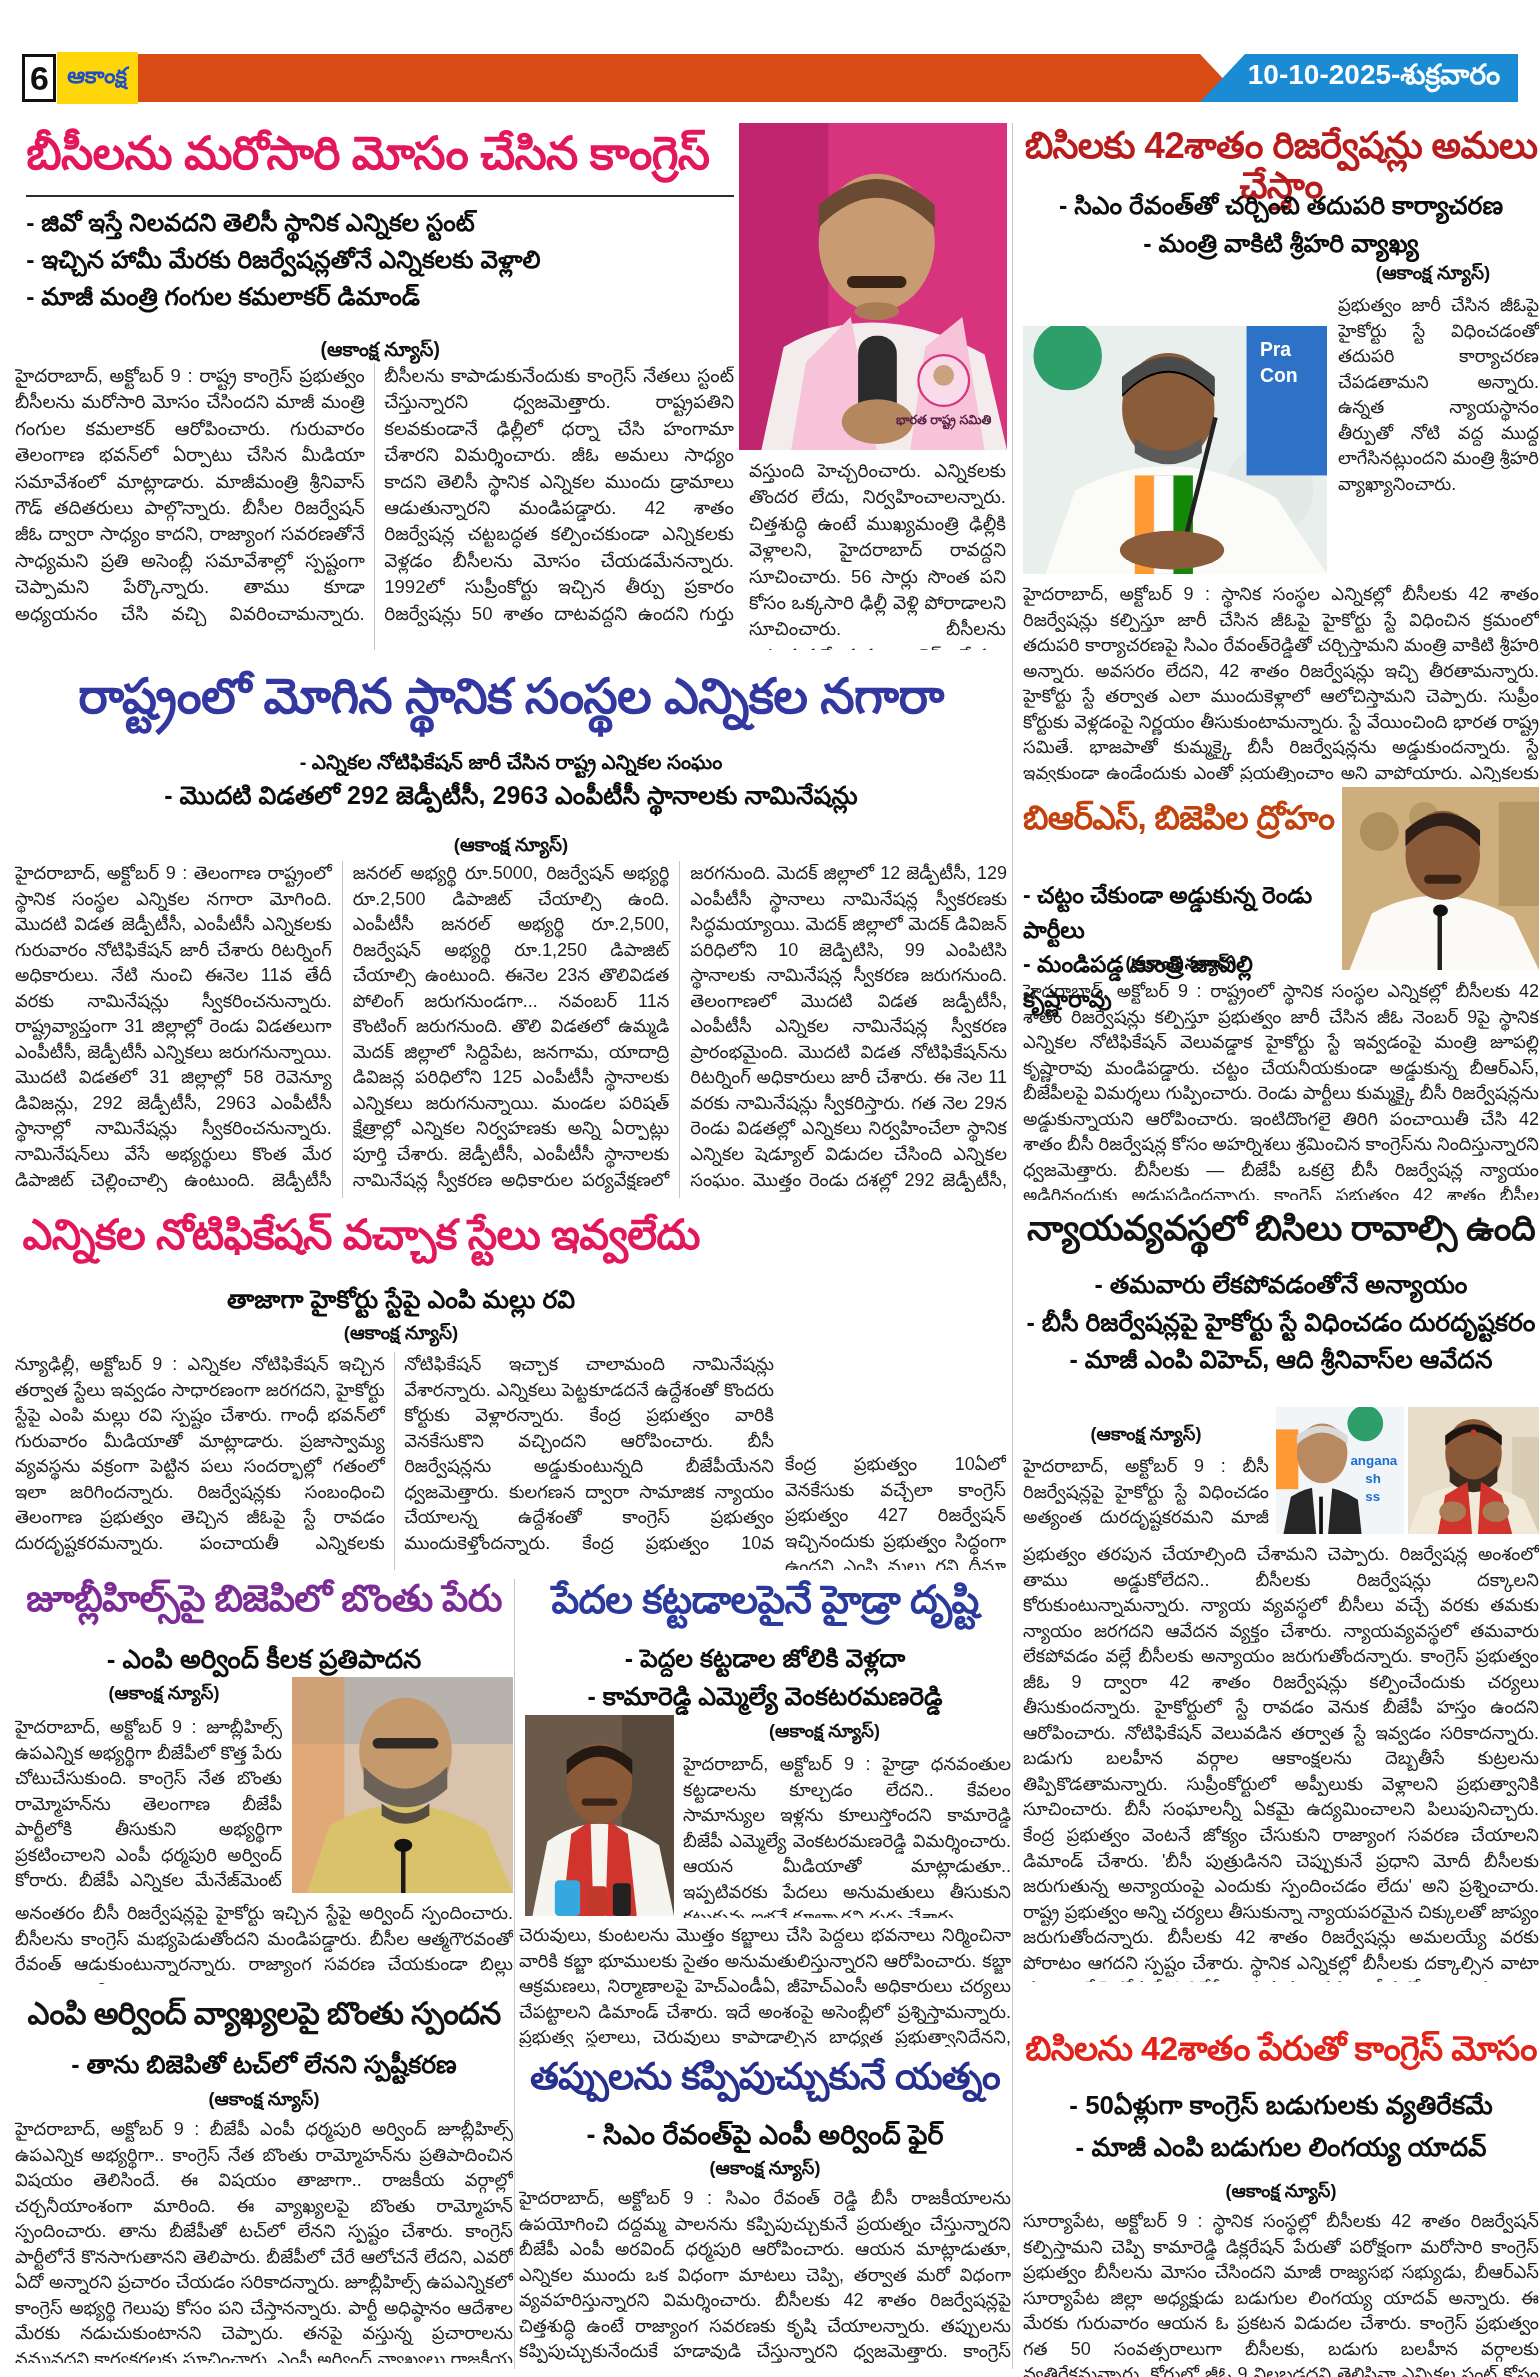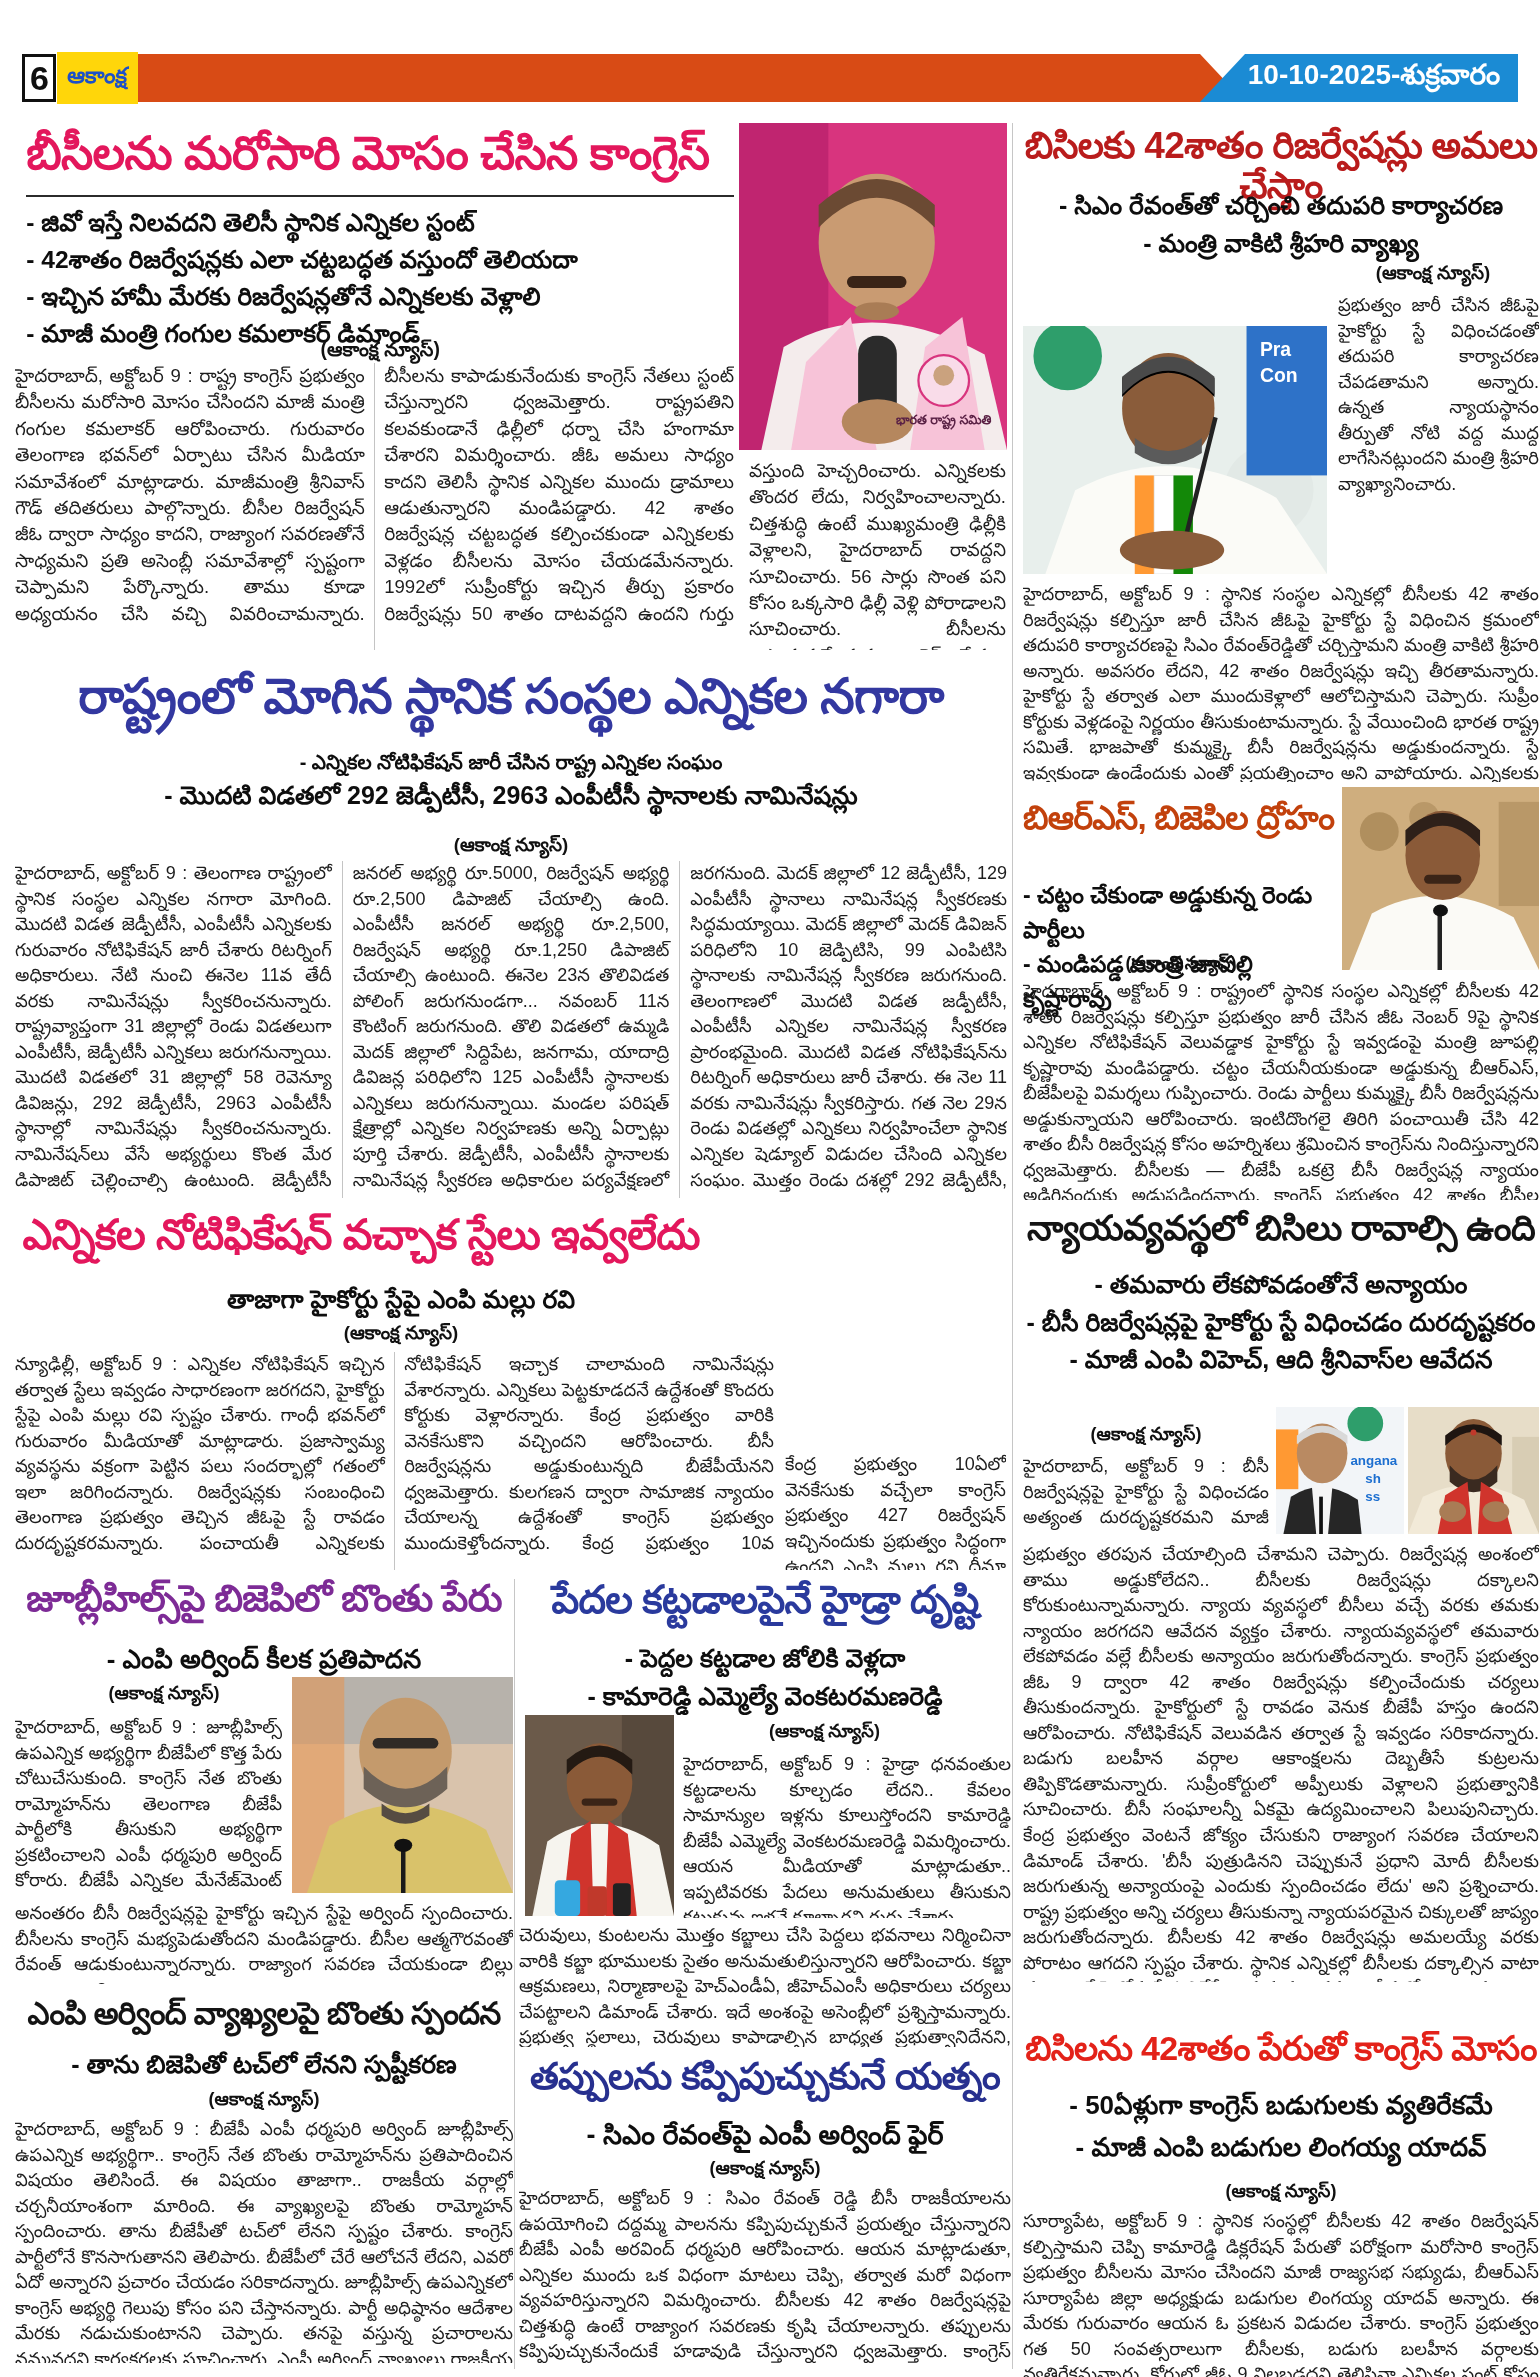--- a/index.html
+++ b/index.html
@@ -40,21 +40,20 @@
   </div>
 
 <div class="vline" style="left:1012px;top:123px;height:2246px;"></div>
 <div class="vline" style="left:514px;top:1579px;height:790px;"></div>
 
 <div class="art" style="left:15px;top:123px;width:992px;height:529px;">
   <div class="abs hl" style="left:11.2px;top:6px;width:708px;font-size:46px;color:#e3175c;">బీసీలను మరోసారి మోసం చేసిన కాంగ్రెస్</div>
   <div class="rule" style="left:11.2px;top:72px;width:708px;"></div>
   <div class="abs" style="left:11.2px;top:82px;width:716px;">
     <div class="sub" style="font-size:24.6px;">- జివో ఇస్తే నిలవదని తెలిసీ స్థానిక ఎన్నికల స్టంట్</div>
-    <div class="sub" style="font-size:24.6px;">- 42శాతం రిజర్వేషన్లకు ఎలా చట్టబద్ధత వస్తుందో తెలియదా</div>
     <div class="sub" style="font-size:24.6px;">- ఇచ్చిన హామీ మేరకు రిజర్వేషన్లతోనే ఎన్నికలకు వెళ్లాలి</div>
     <div class="sub" style="font-size:24.6px;">- మాజీ మంత్రి గంగుల కమలాకర్ డిమాండ్</div>
   </div>
   <div class="ph" style="right:0;top:0;width:268px;height:327px;">
     <svg viewBox="0 0 360 438" preserveAspectRatio="none">
       <rect width="360" height="438" fill="#d8347e"></rect>
       <rect x="0" y="0" width="120" height="438" fill="#c02570"></rect>
       <path d="M60 300 Q180 230 330 310 L360 438 L30 438 Z" fill="#f4ecec"></path>
       <path d="M90 320 L150 260 L185 438 L70 438 Z" fill="#f7c3d8"></path>
       <path d="M250 300 L300 260 L330 438 L230 438 Z" fill="#f7c3d8"></path>

